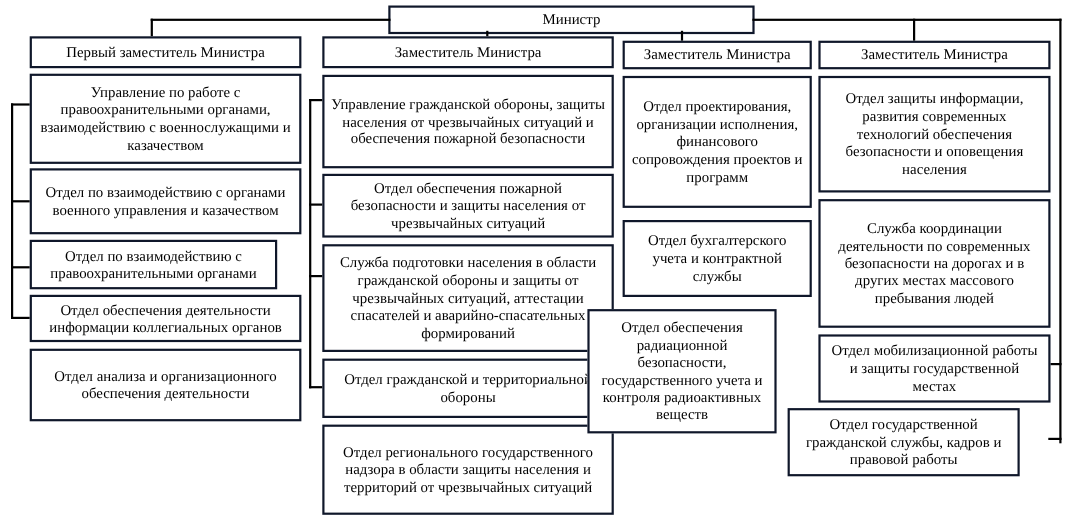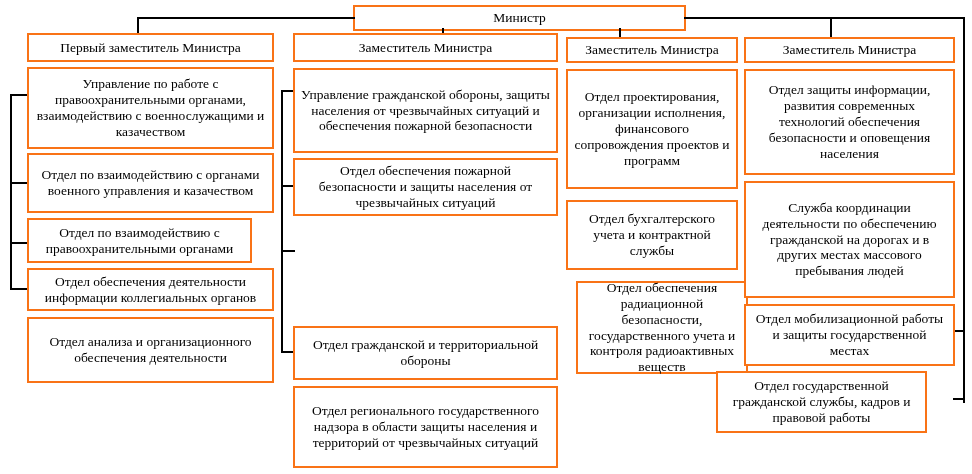--- a/index.html
+++ b/index.html
@@ -11,21 +11,21 @@
   .stage {
     position: relative;
     width: 972px;
     height: 474px;
     background: #ffffff;
     overflow: hidden;
   }
   .node {
     position: absolute;
     box-sizing: border-box;
-    border: 2px solid #f97316;
+    border: 2px solid #0f172a;
     background: #ffffff;
     color: #000000;
     display: flex;
     align-items: center;
     justify-content: center;
     text-align: center;
     font-size: 13.5px;
     line-height: 1.18;
     padding: 1px 5px;
   }
@@ -69,27 +69,28 @@
   <div class="node" style="left:27px;top:33px;width:247px;height:29px">Первый заместитель Министра</div>
   <div class="node" style="left:27px;top:153px;width:247px;height:60px">Отдел по взаимодействию с органами военного управления и казачеством</div>
   <div class="node" style="left:27px;top:67px;width:247px;height:82px">Управление по работе с правоохранительными органами, взаимодействию с военнослужащими и казачеством</div>
   <div class="node" style="left:27px;top:218px;width:225px;height:45px">Отдел по взаимодействию с правоохранительными органами</div>
   <div class="node" style="left:27px;top:268px;width:247px;height:43px">Отдел обеспечения деятельности информации коллегиальных органов</div>
   <div class="node" style="left:27px;top:317px;width:247px;height:66px">Отдел анализа и организационного обеспечения деятельности</div>
 
   <div class="node" style="left:293px;top:33px;width:265px;height:29px">Заместитель Министра</div>
   <div class="node" style="left:293px;top:68px;width:265px;height:85px">Управление гражданской обороны, защиты населения от чрезвычайных ситуаций и обеспечения пожарной безопасности</div>
   <div class="node" style="left:293px;top:158px;width:265px;height:58px">Отдел обеспечения пожарной безопасности и защиты населения от чрезвычайных ситуаций</div>
+  <div class="node" style="left:293px;top:222px;width:265px;height:98px">Служба подготовки населения в области гражданской обороны и защиты от чрезвычайных ситуаций, аттестации спасателей и аварийно-спасательных формирований</div>
   <div class="node" style="left:293px;top:326px;width:265px;height:54px">Отдел гражданской и территориальной обороны</div>
   <div class="node" style="left:293px;top:386px;width:265px;height:82px">Отдел регионального государственного надзора в области защиты населения и территорий от чрезвычайных ситуаций</div>
 
   <div class="node" style="left:566px;top:37px;width:172px;height:26px">Заместитель Министра</div>
   <div class="node" style="left:566px;top:200px;width:172px;height:70px">Отдел бухгалтерского учета и контрактной службы</div>
   <div class="node" style="left:566px;top:69px;width:172px;height:120px">Отдел проектирования, организации исполнения, финансового сопровождения проектов и программ</div>
-  <div class="node" style="left:576px;top:281px;width:172px;height:93px">Отдел обеспечения радиационной безопасности, государственного учета и контроля радиоактивных веществ</div>
+  <div class="node" style="left:534px;top:281px;width:172px;height:113px">Отдел обеспечения радиационной безопасности, государственного учета и контроля радиоактивных веществ</div>
 
   <div class="node" style="left:744px;top:37px;width:211px;height:26px">Заместитель Министра</div>
   <div class="node" style="left:744px;top:69px;width:211px;height:106px">Отдел защиты информации, развития современных технологий обеспечения безопасности и оповещения населения</div>
-  <div class="node" style="left:744px;top:181px;width:211px;height:117px">Служба координации деятельности по обеспечению гражданской на дорогах и в других местах массового пребывания людей</div>
+  <div class="node" style="left:744px;top:181px;width:211px;height:117px">Служба координации деятельности по современных безопасности на дорогах и в других местах массового пребывания людей</div>
   <div class="node" style="left:744px;top:304px;width:211px;height:62px">Отдел мобилизационной работы и защиты государственной местах</div>
   <div class="node" style="left:716px;top:371px;width:211px;height:62px">Отдел государственной гражданской службы, кадров и правовой работы</div>
 
 </div>
 
 </body></html>

